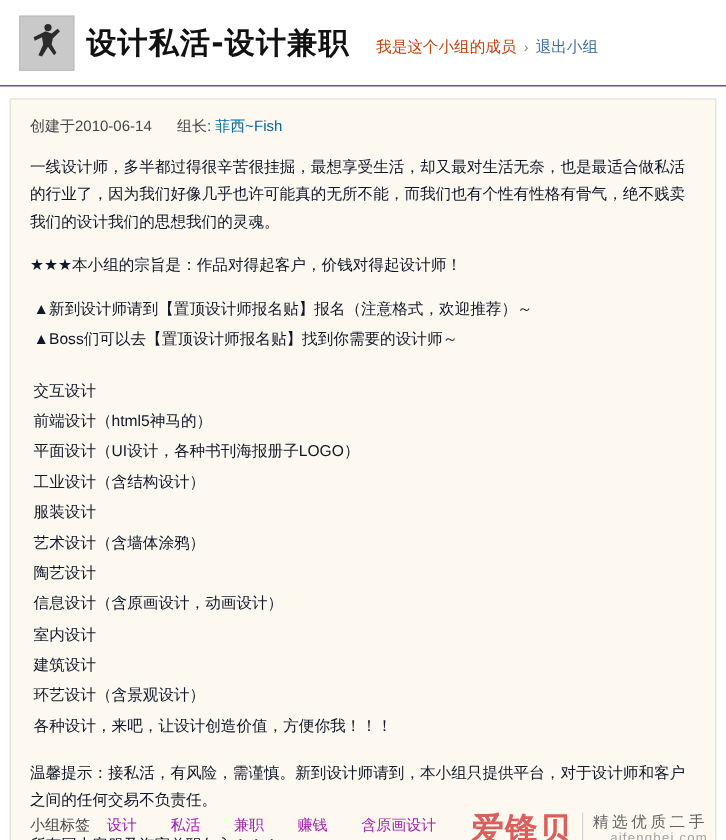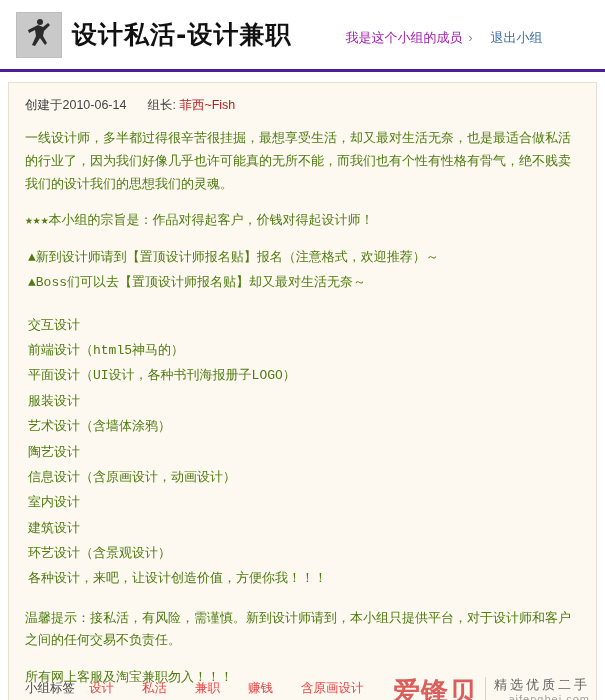--- a/index.html
+++ b/index.html
@@ -15,21 +15,21 @@
     font-family: "Liberation Sans", "DejaVu Sans", sans-serif;
     font-size: 13px;
     color: #333;
     position: relative;
     overflow: hidden;
   }
 
   
   .header {
     height: 72px;
-    border-bottom: 3px solid #4c1d95;
+    border-bottom: 1px solid #4c1d95;
     display: flex;
     align-items: center;
     padding: 0 16px;
     background: #fff;
   }
   .group-avatar {
     width: 46px;
     height: 46px;
     background: #c9c9c9;
     flex: 0 0 46px;
@@ -56,59 +56,56 @@
     font-family: "DejaVu Sans", "Liberation Sans", sans-serif;
   }
   .header-links {
     display: flex;
     align-items: center;
     gap: 6px;
     font-size: 13px;
     padding-top: 6px;
   }
   .header-links .memb {
-    color: #a21caf;
-    text-decoration: none;
-    margin-left: 32px;
+    color: #c2410c;
+    text-decoration: none;
   }
   .header-links .arrow {
     color: #888;
     font-size: 12px;
   }
   .header-links .quit {
     color: #3a6ea5;
     text-decoration: none;
-    margin-left: 12px;
   }
 
   
   .panel {
     margin: 10px 8px 0 8px;
     border: 1px solid #e6ded0;
     background: #fdf9f0;
     padding: 14px 16px 10px 16px;
     height: 628px;
     position: relative;
   }
   .meta {
     font-size: 12.5px;
     color: #444;
     margin-bottom: 14px;
   }
   .meta .sep { display: inline-block; width: 14px; }
   .meta a {
-    color: #b91c1c;
+    color: #0369a1;
     text-decoration: none;
   }
   .desc p {
     margin: 0 0 14px 0;
     line-height: 1.75;
     font-size: 13px;
-    color: #4d7c0f;
-    font-family: Liberation Mono, monospace;
+    color: #0f172a;
   }
   .desc p.tight {
     margin: 3px;
     line-height: 1.72;
   }
   .desc p.nm { margin-bottom: 0; }
   .block-gap { height: 14px; }
 
   
   .tags-row {
@@ -118,21 +115,21 @@
     display: flex;
     align-items: flex-end;
     gap: 0;
   }
   .tags-label {
     font-size: 12.5px;
     color: #444;
     margin-right: 14px;
   }
   .tag {
-    color: #ef4444;
+    color: #a21caf;
     text-decoration: none;
     font-size: 12.5px;
     margin-right: 28px;
   }
   .tag:last-child { margin-right: 0; }
 
   
   .watermark {
     position: absolute;
     right: 6px;
@@ -201,25 +198,26 @@
     <span>创建于2010-06-14</span>
     <span class="sep"></span>
     <span>组长:</span>
     <a href="#">菲西~Fish</a>
   </div>
 
   <div class="desc">
     <p>一线设计师，多半都过得很辛苦很挂掘，最想享受生活，却又最对生活无奈，也是最适合做私活的行业了，因为我们好像几乎也许可能真的无所不能，而我们也有个性有性格有骨气，绝不贱卖我们的设计我们的思想我们的灵魂。</p>
     <p>★★★本小组的宗旨是：作品对得起客户，价钱对得起设计师！</p>
     <p class="tight nm">▲新到设计师请到【置顶设计师报名贴】报名（注意格式，欢迎推荐）～</p>
-    <p class="tight">▲Boss们可以去【置顶设计师报名贴】却又最对生活无奈～</p>
+    <p class="tight">▲Boss们可以去【置顶设计师报名贴】找到你需要的设计师～</p>
     <div class="block-gap"></div>
     <p class="tight nm">交互设计</p>
     <p class="tight nm">前端设计（html5神马的）</p>
     <p class="tight nm">平面设计（UI设计，各种书刊海报册子LOGO）</p>
+    <p class="tight nm">工业设计（含结构设计）</p>
     <p class="tight nm">服装设计</p>
     <p class="tight nm">艺术设计（含墙体涂鸦）</p>
     <p class="tight nm">陶艺设计</p>
     <p class="tight nm">信息设计（含原画设计，动画设计）</p>
     <p class="tight nm">室内设计</p>
     <p class="tight nm">建筑设计</p>
     <p class="tight nm">环艺设计（含景观设计）</p>
     <p class="tight">各种设计，来吧，让设计创造价值，方便你我！！！</p>
     <div class="block-gap"></div>
     <p>温馨提示：接私活，有风险，需谨慎。新到设计师请到，本小组只提供平台，对于设计师和客户之间的任何交易不负责任。</p>

